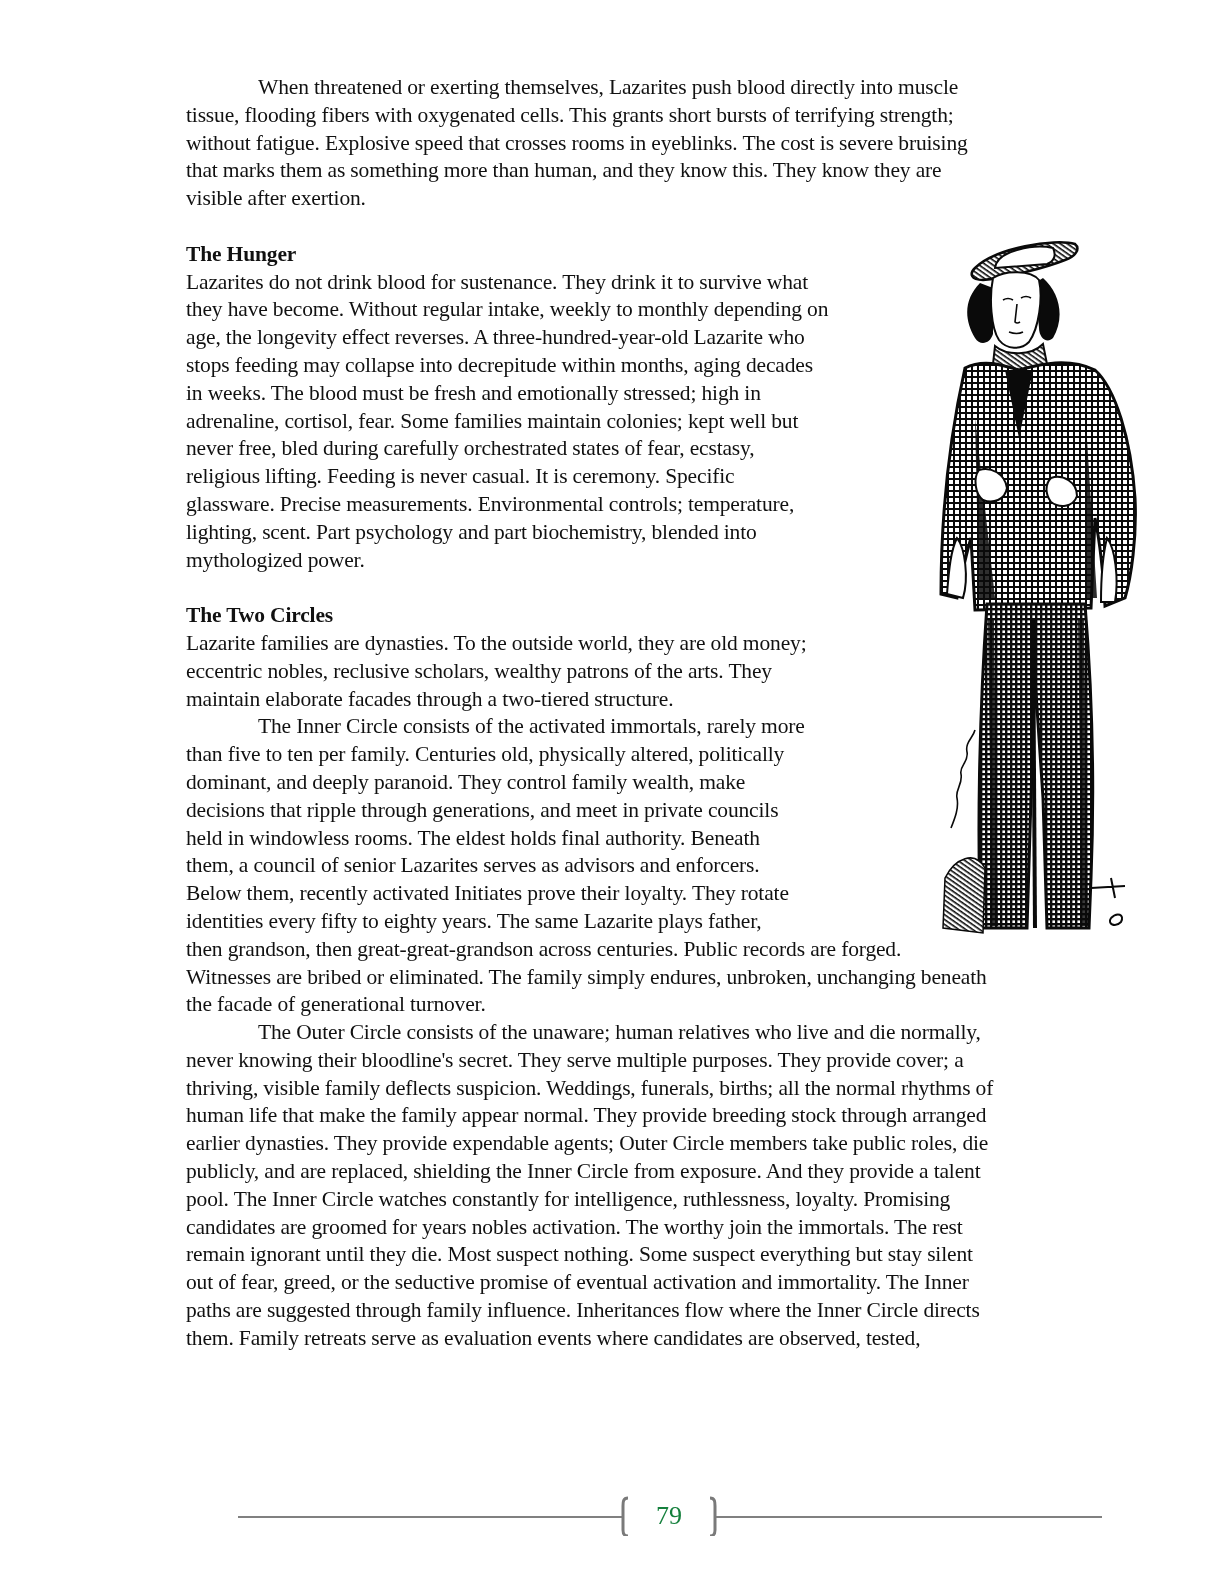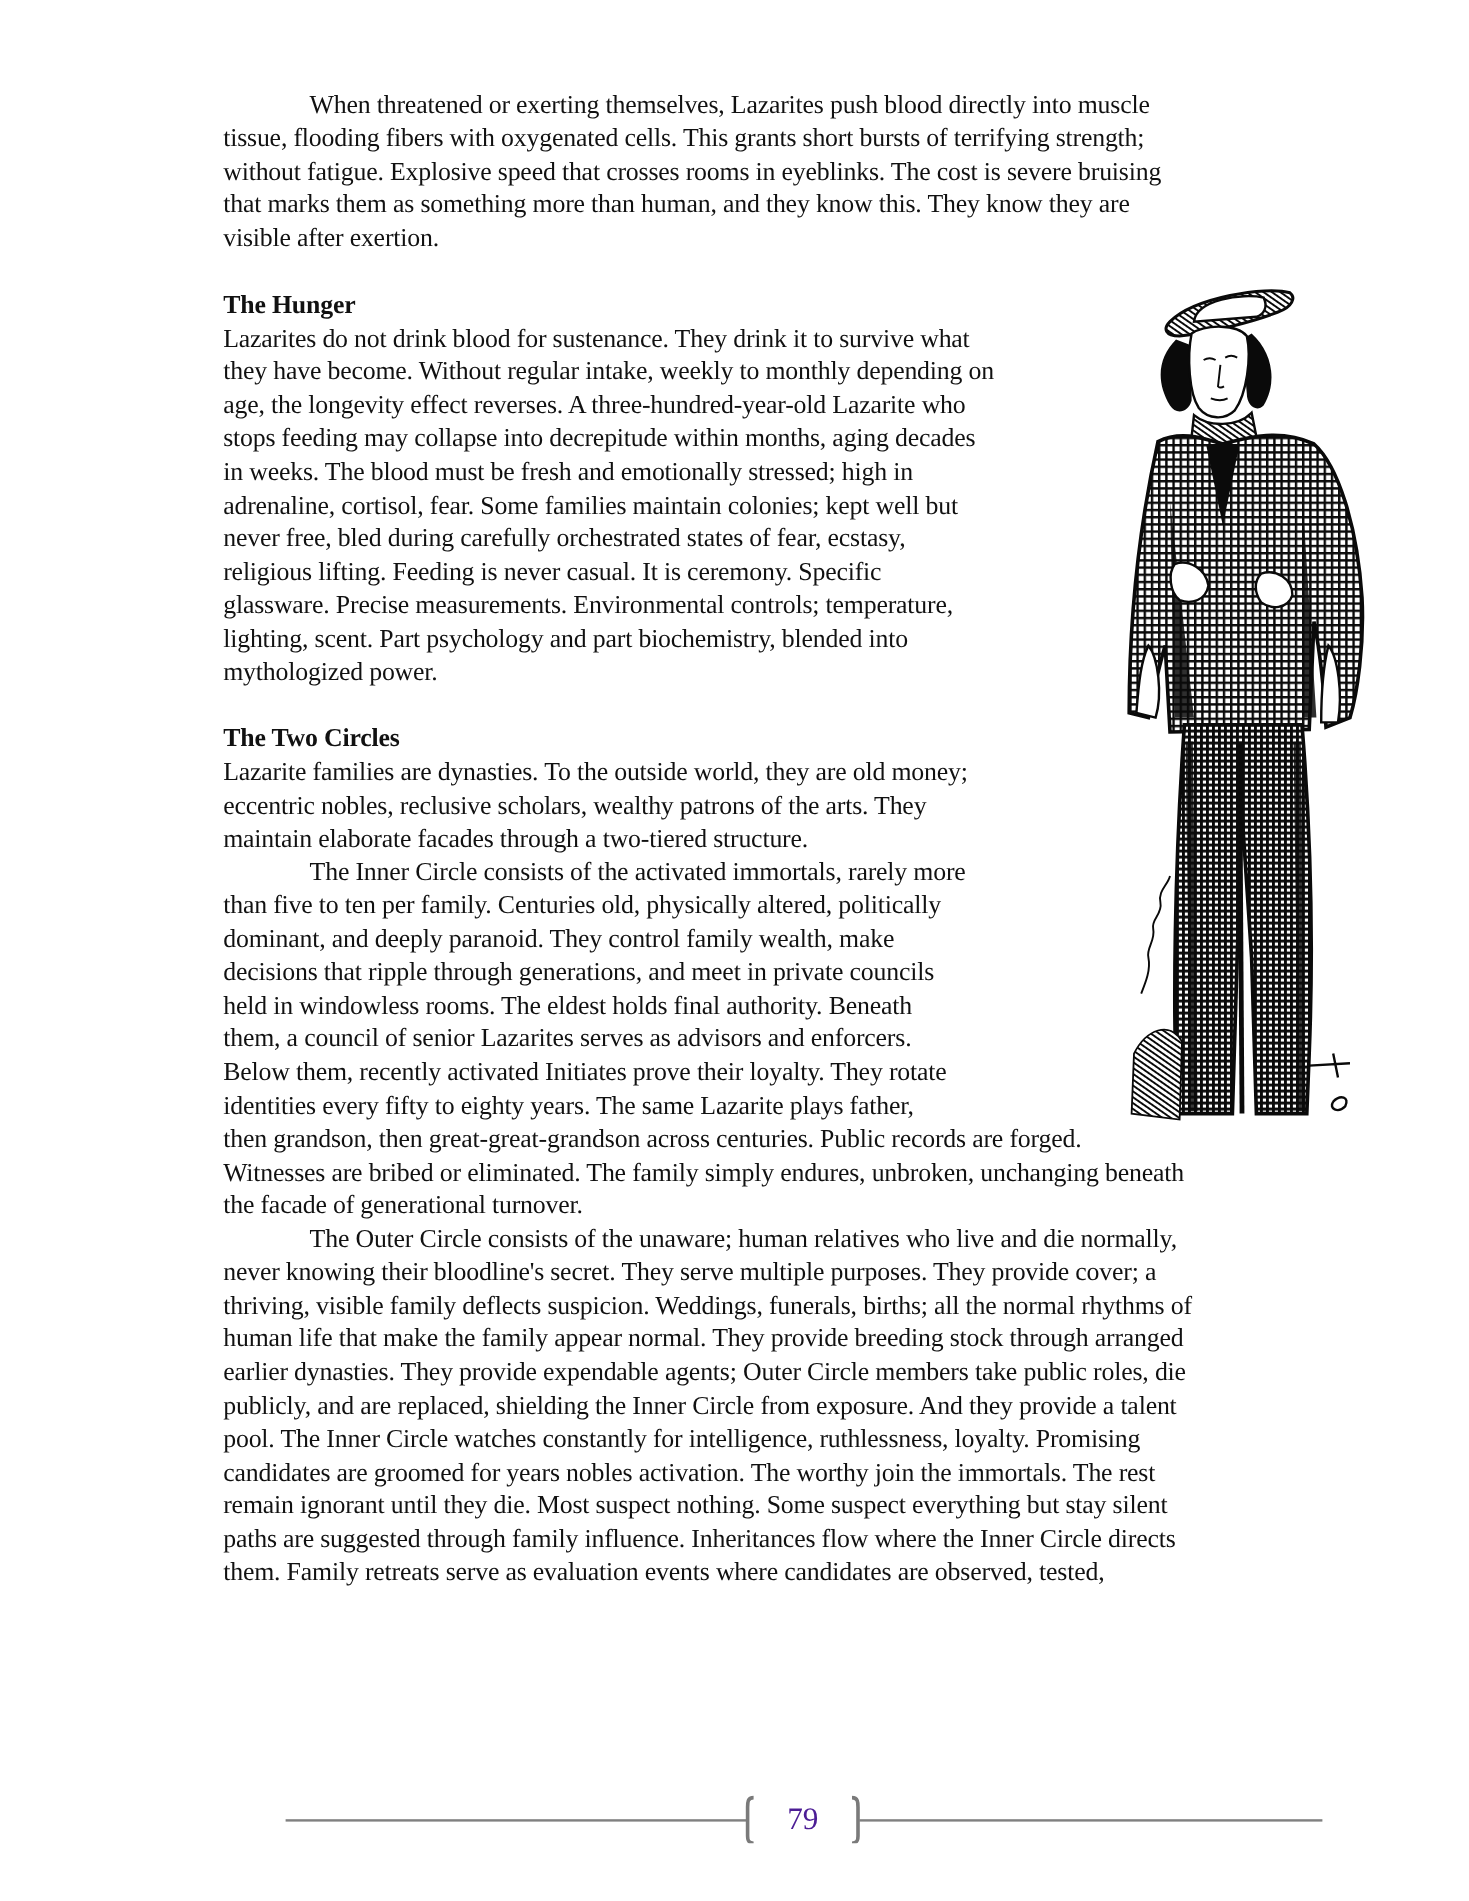--- a/index.html
+++ b/index.html
@@ -69,21 +69,21 @@
     .footer-rule.left { left: 0; width: 384px; }
     .footer-rule.right { left: 478px; width: 386px; }
     .page-number {
       position: absolute;
       left: 384px;
       width: 94px;
       top: 4px;
       text-align: center;
       font-size: 26px;
       line-height: 40px;
-      color: #4c1d95;
+      color: #15803d;
     }
     .bracket {
       position: absolute;
       top: 4px;
       width: 10px;
       height: 40px;
     }
     .bracket.left { left: 382px; }
     .bracket.right { left: 470px; }
   </style>
@@ -134,20 +134,21 @@
         <span class="line">the facade of generational turnover.</span>
         <span class="line indent">The Outer Circle consists of the unaware; human relatives who live and die normally,</span>
         <span class="line">never knowing their bloodline's secret. They serve multiple purposes. They provide cover; a</span>
         <span class="line">thriving, visible family deflects suspicion. Weddings, funerals, births; all the normal rhythms of</span>
         <span class="line">human life that make the family appear normal. They provide breeding stock through arranged</span>
         <span class="line">earlier dynasties. They provide expendable agents; Outer Circle members take public roles, die</span>
         <span class="line">publicly, and are replaced, shielding the Inner Circle from exposure. And they provide a talent</span>
         <span class="line">pool. The Inner Circle watches constantly for intelligence, ruthlessness, loyalty. Promising</span>
         <span class="line">candidates are groomed for years nobles activation. The worthy join the immortals. The rest</span>
         <span class="line">remain ignorant until they die. Most suspect nothing. Some suspect everything but stay silent</span>
+        <span class="line">out of fear, greed, or the seductive promise of eventual activation and immortality. The Inner</span>
         <span class="line">paths are suggested through family influence. Inheritances flow where the Inner Circle directs</span>
         <span class="line">them. Family retreats serve as evaluation events where candidates are observed, tested,</span>
       </div>
     </div>
 
   <svg class="illustration" viewBox="0 0 205 705" xmlns="http://www.w3.org/2000/svg">
     <defs>
       <pattern id="check" width="6" height="6" patternUnits="userSpaceOnUse">
         <rect width="6" height="6" fill="#ffffff"></rect>
         <rect width="6" height="2" fill="#0a0a0a"></rect>

